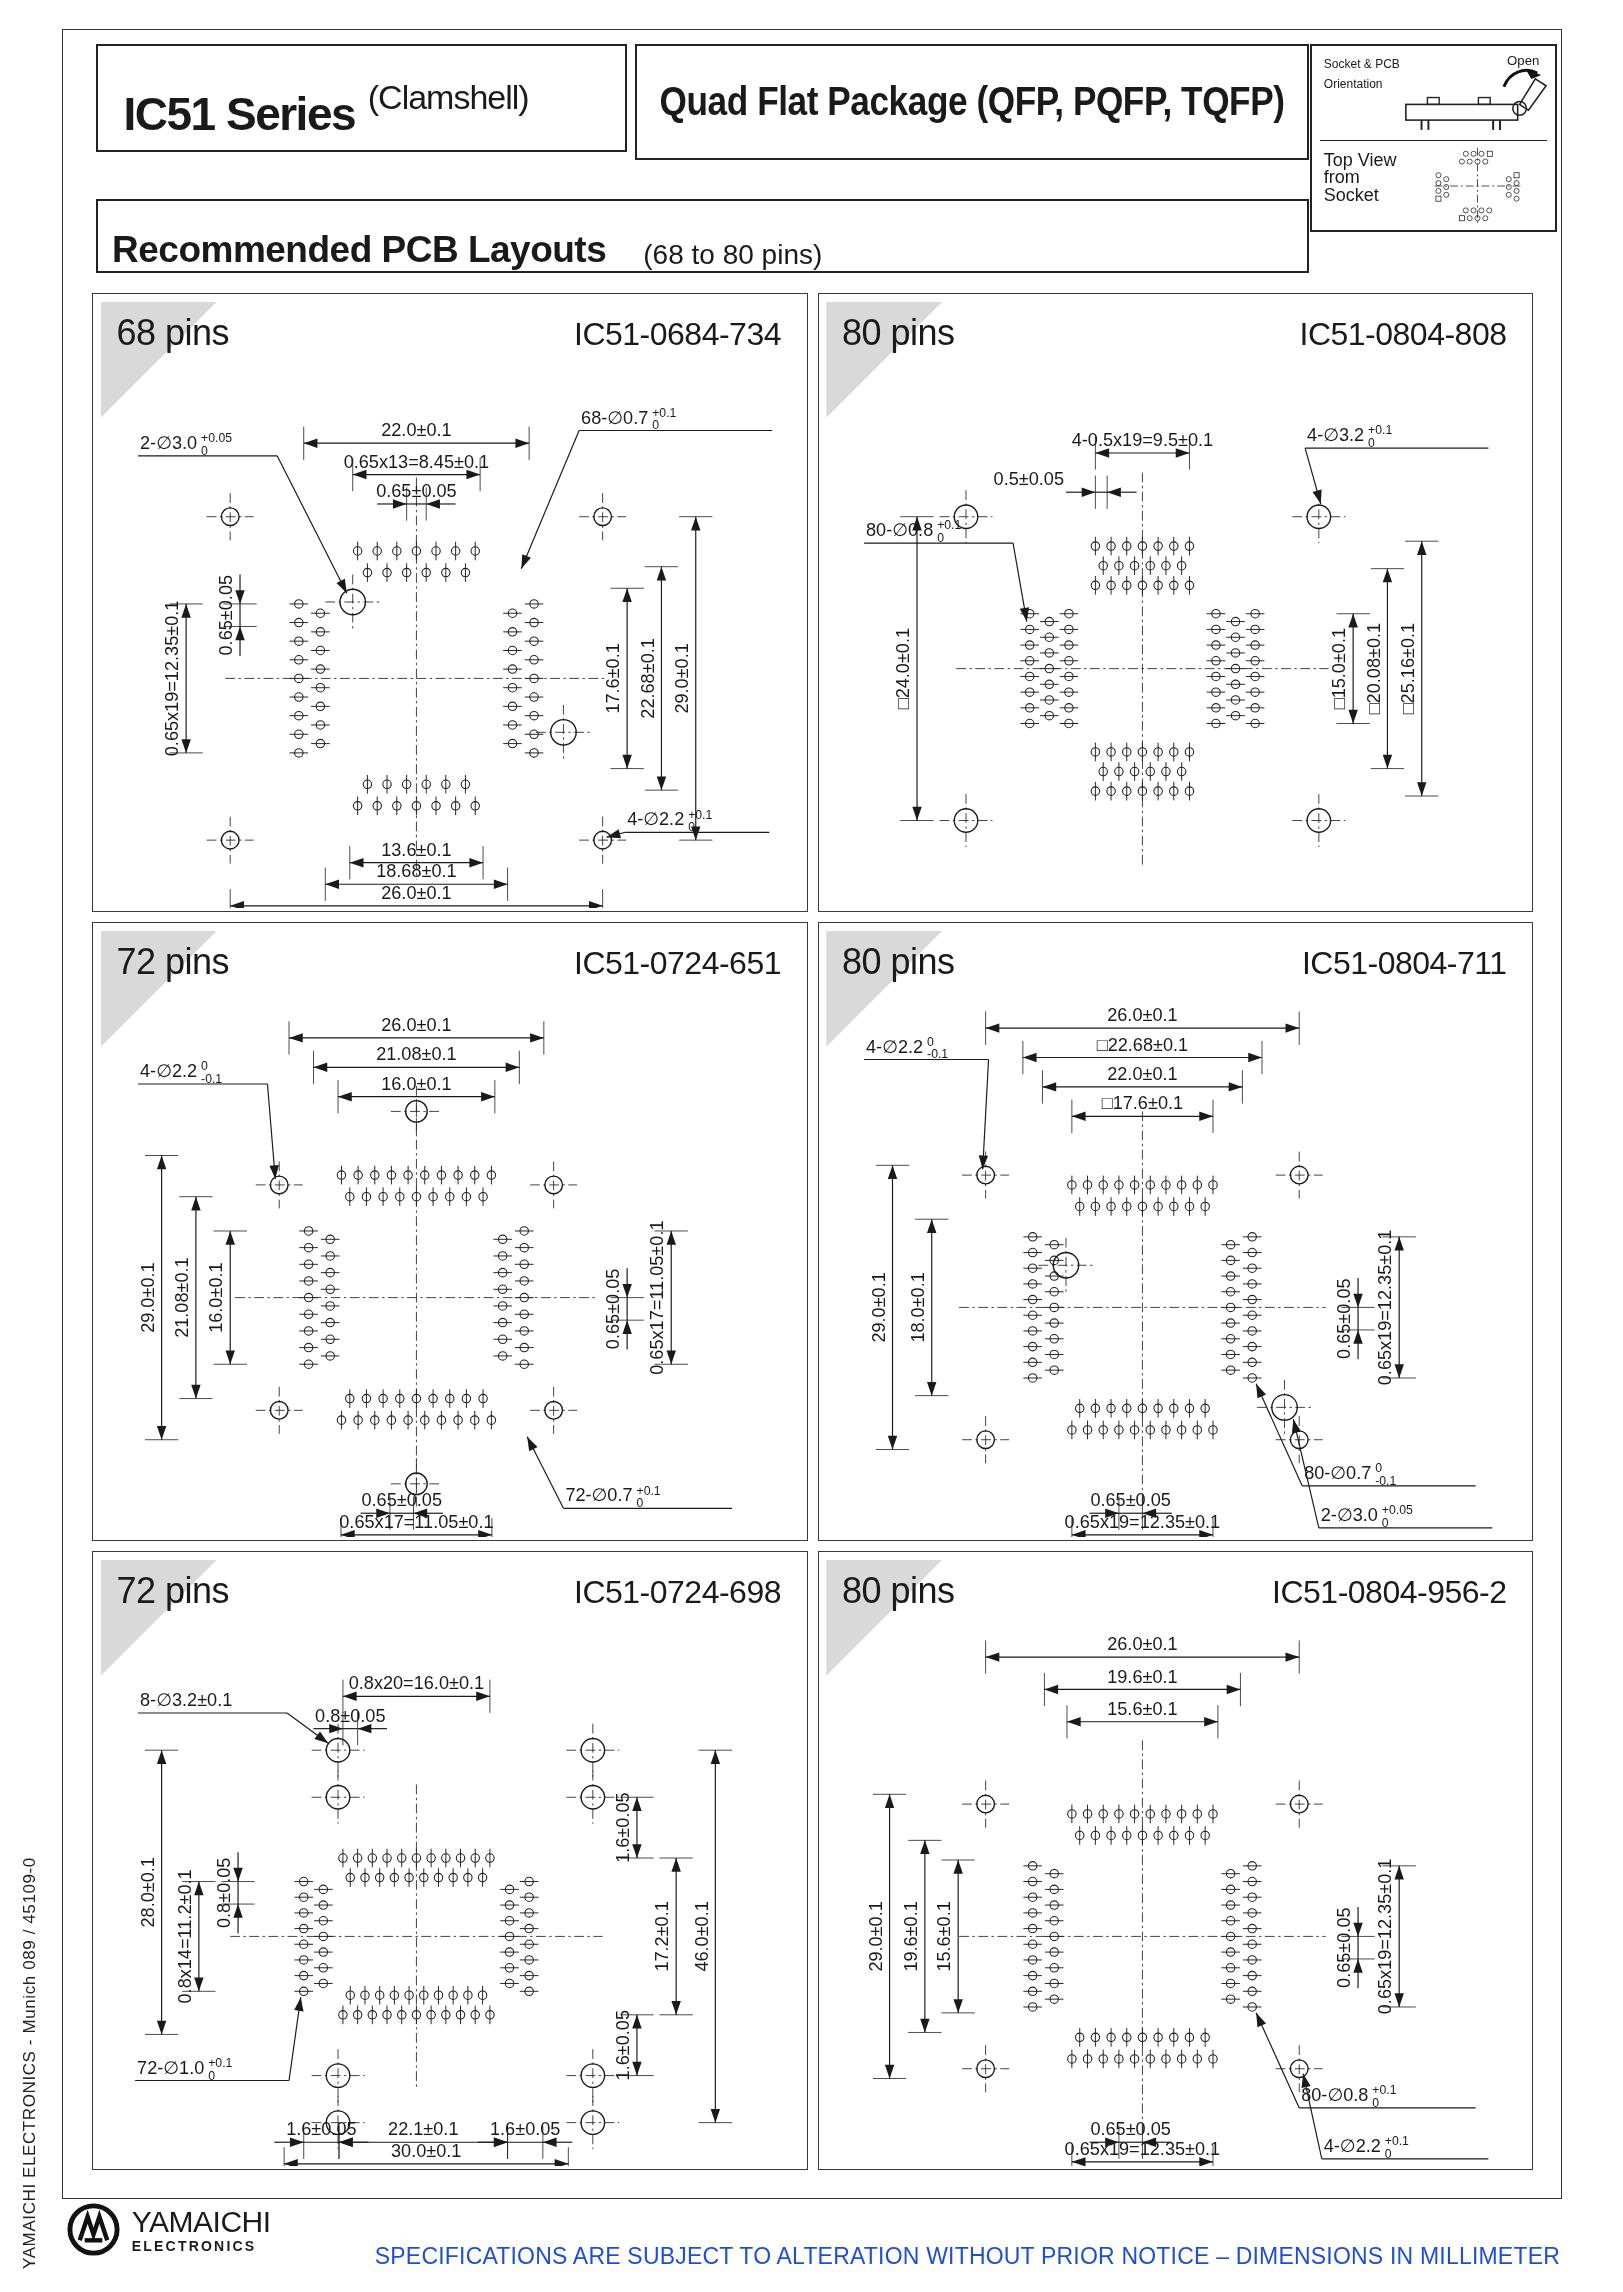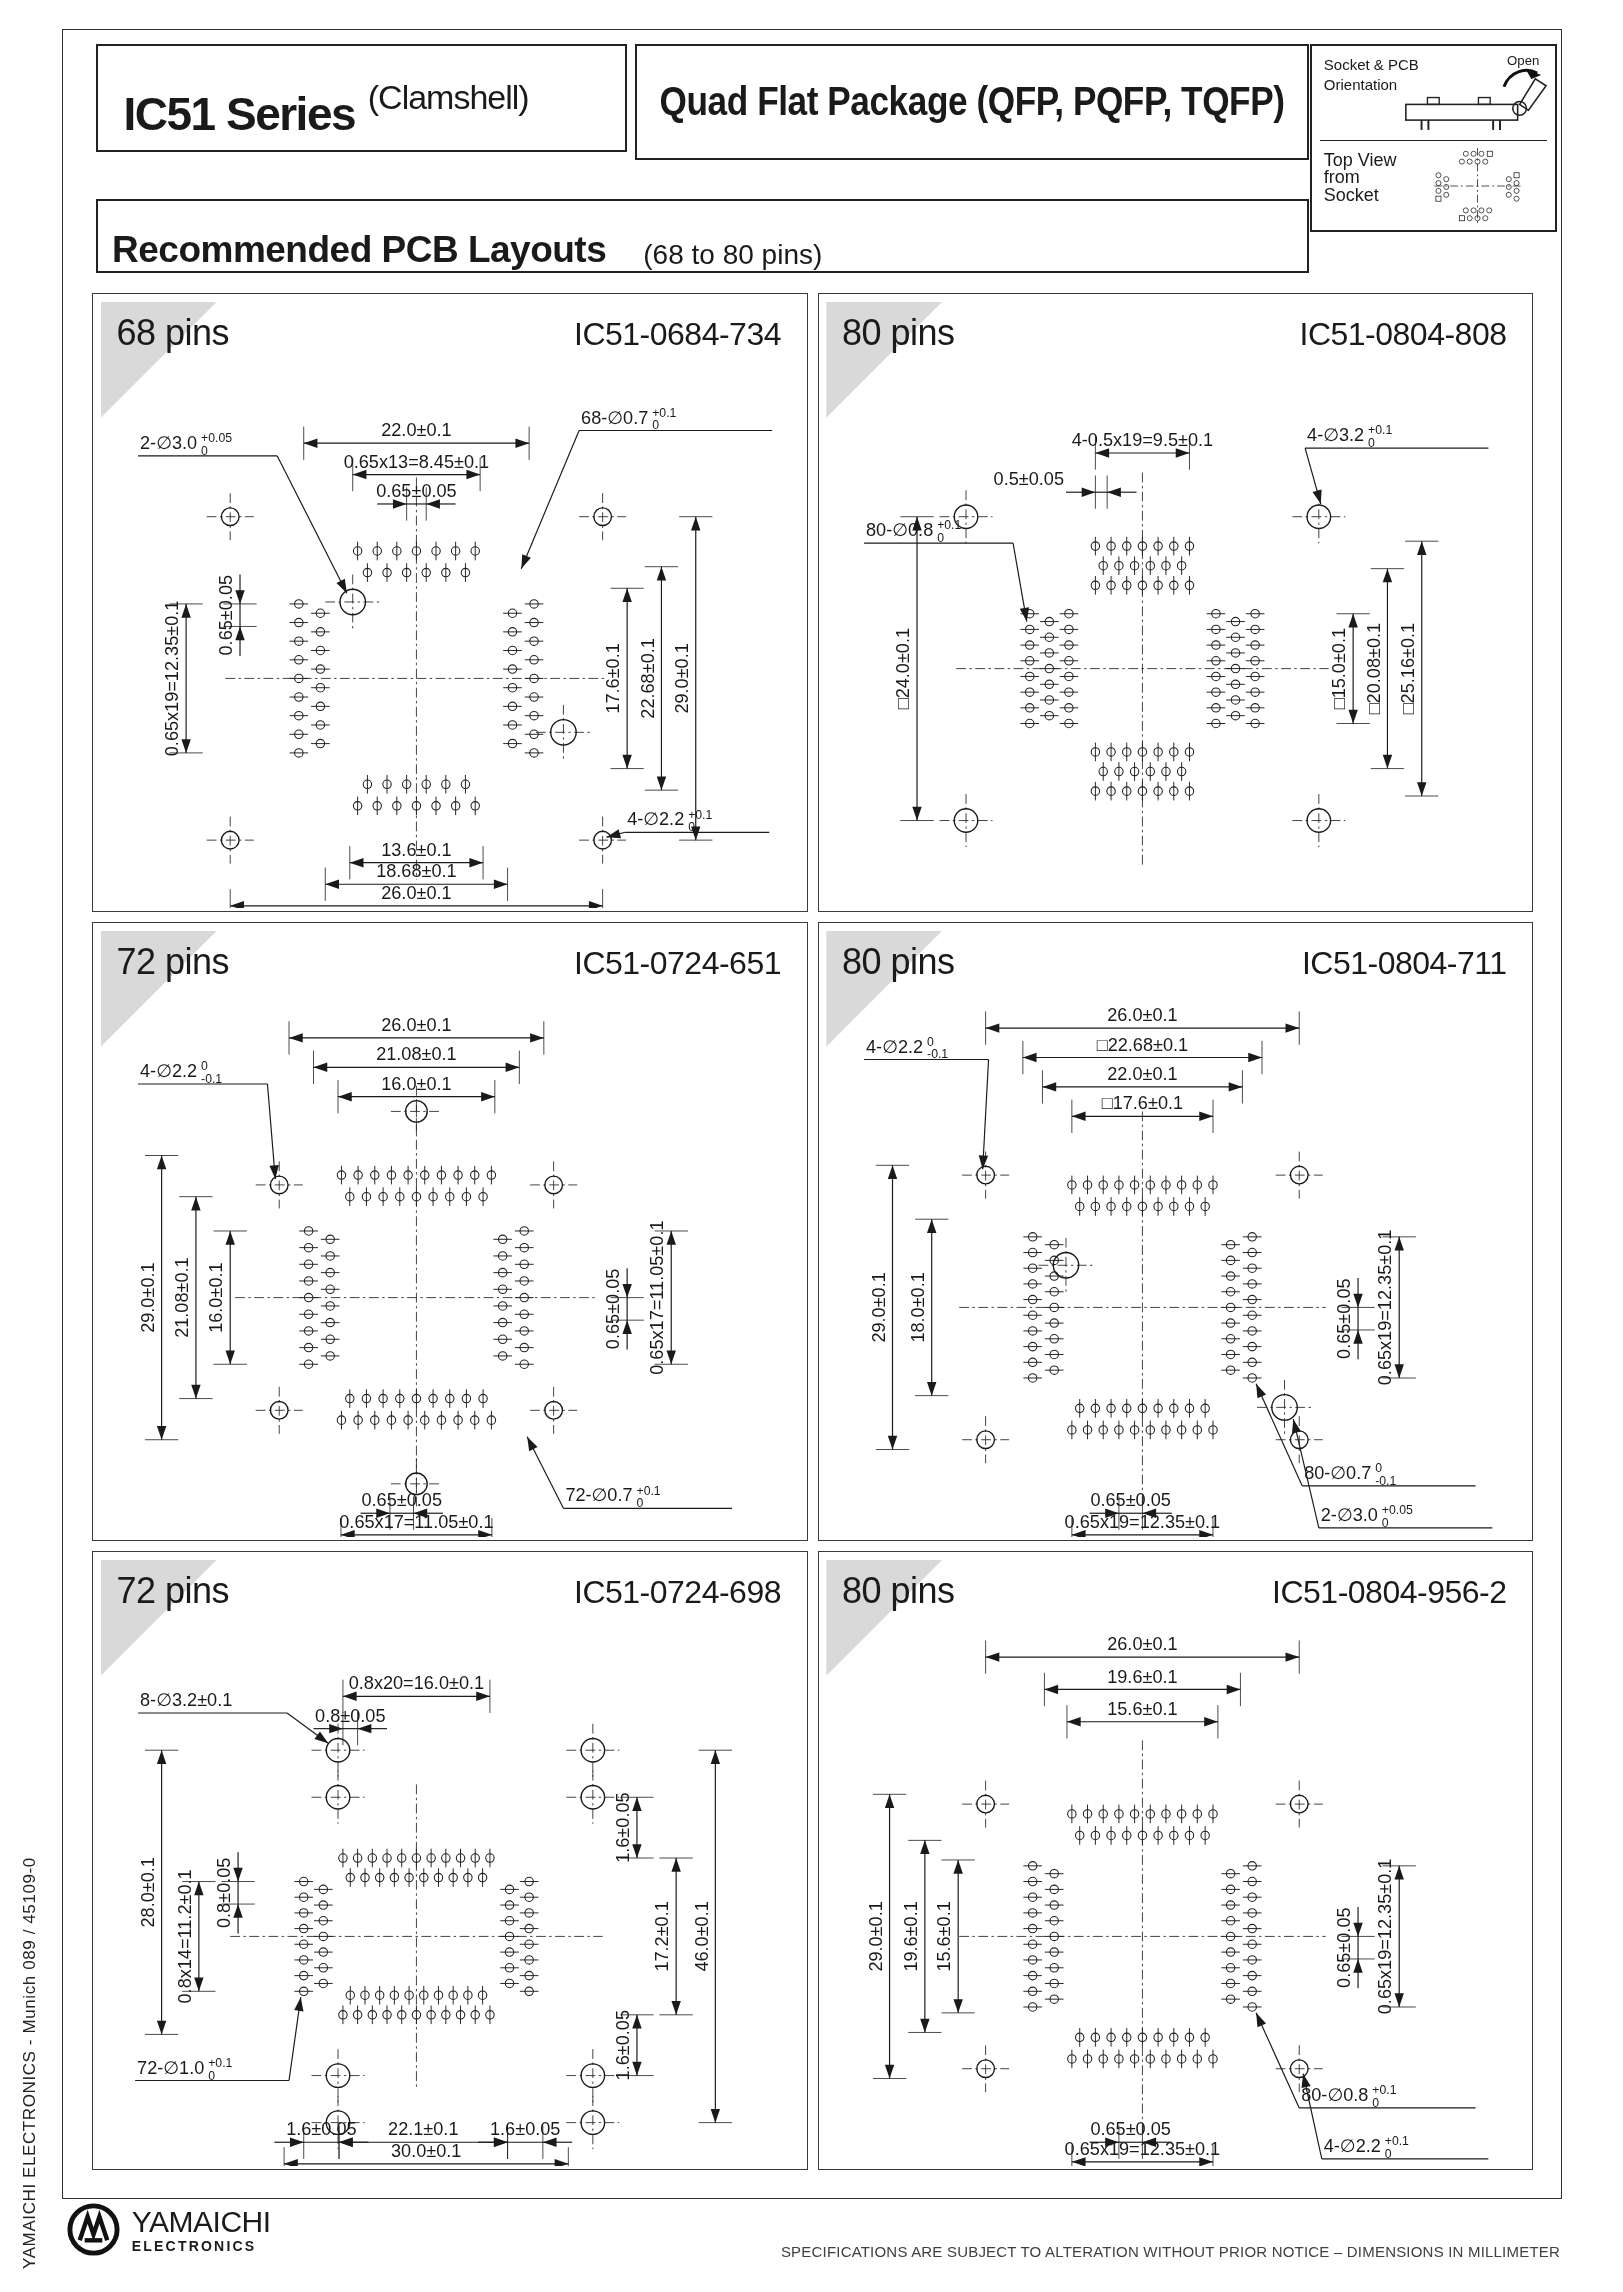--- a/index.html
+++ b/index.html
@@ -6,21 +6,21 @@
   .page{position:relative;width:1623px;height:2293px;background:#ffffff;
         font-family:"Liberation Sans",sans-serif;color:#1a1a1a;overflow:hidden;}
   .frame{position:absolute;left:62px;top:29px;width:1498px;height:2168px;border:1.5px solid #333;background:#fff;}
   .hbox{position:absolute;border:2px solid #222;background:#fff;box-sizing:border-box;}
   .box-series{left:33px;top:13.7px;width:531px;height:108px;display:flex;align-items:center;padding-left:25.5px;}
   .series-title{font-size:46px;font-weight:700;letter-spacing:-1.5px;margin-top:32px;}
   .series-note{font-size:34px;font-weight:400;margin-left:12.7px;letter-spacing:-1px;}
   .box-package{left:572px;top:13.7px;width:674px;height:116px;display:flex;align-items:center;justify-content:center;}
   .package-title{font-size:40px;font-weight:700;transform:scaleX(.88);white-space:nowrap;letter-spacing:-0.5px;}
   .box-orient{left:1247px;top:13.7px;width:247px;height:188px;font-size:14.7px;}
-  .orient-title{position:absolute;left:11.8px;top:9.8px;width:127px;font-size:15px;line-height:19.6px;}
+  .orient-title{position:absolute;left:11.8px;top:9.8px;width:127px;font-size:12px;line-height:19.6px;}
   .open-label{position:absolute;right:15.7px;top:7.8px;font-size:13.2px;}
   .orient-sep{position:absolute;left:7.8px;right:7.8px;top:94px;border-top:1.6px solid #222;}
   .topview-label{position:absolute;left:11.8px;top:106px;font-size:18px;line-height:17.6px;}
   .socket-icon{position:absolute;left:86px;top:17.6px;}
   .pads-icon{position:absolute;left:103px;top:98px;}
   .box-section{left:33px;top:169px;width:1213px;height:74px;display:flex;align-items:flex-end;padding-left:14px;}
   .section-title{font-size:37px;font-weight:700;letter-spacing:-0.5px;}
   .section-sub{font-size:28px;font-weight:400;margin-left:37px;}
   .panels{position:absolute;left:29px;top:263px;width:1441px;display:grid;grid-template-columns:repeat(2,1fr);gap:10px;}
   .panel{position:relative;border:1.4px solid #3a3a3a;background:#fff;height:617px;overflow:hidden;}
@@ -38,21 +38,21 @@
   .dd{stroke:#2a2a2a;stroke-width:.9;stroke-dasharray:10 3.5 2.5 3.5;fill:none;}
   .holec{stroke:#1a1a1a;stroke-width:1.4;fill:none;}
   .pad{stroke:#222;stroke-width:1.1;fill:#fff;}
   .stem{stroke:#222;stroke-width:1;}
   .vside-text{position:absolute;left:19.6px;top:1524px;height:745px;writing-mode:vertical-rl;
     transform:rotate(180deg);font-size:17px;letter-spacing:0.6px;white-space:nowrap;color:#222;}
   .footer-logo{position:absolute;left:65px;top:2201px;display:flex;align-items:center;}
   .logo-text{margin-left:9.8px;line-height:1;}
   .logo-name{font-size:30px;font-weight:400;letter-spacing:-0.5px;}
   .logo-sub{font-size:14px;font-weight:800;letter-spacing:2.2px;margin-top:2px;}
-  .disclaimer{position:absolute;right:63px;top:2243px;font-size:15px;letter-spacing:0.2px;color:#404040;}
+  .disclaimer{position:absolute;right:63px;top:2243px;font-size:23px;letter-spacing:0.2px;color:#1d4ed8;}
 </style>
 </head>
 <body>
 
 <div class="page">
   <div class="frame">
 
     <div class="hbox box-series">
       <span class="series-title">IC51 Series</span>
       <span class="series-note">(Clamshell)</span>

